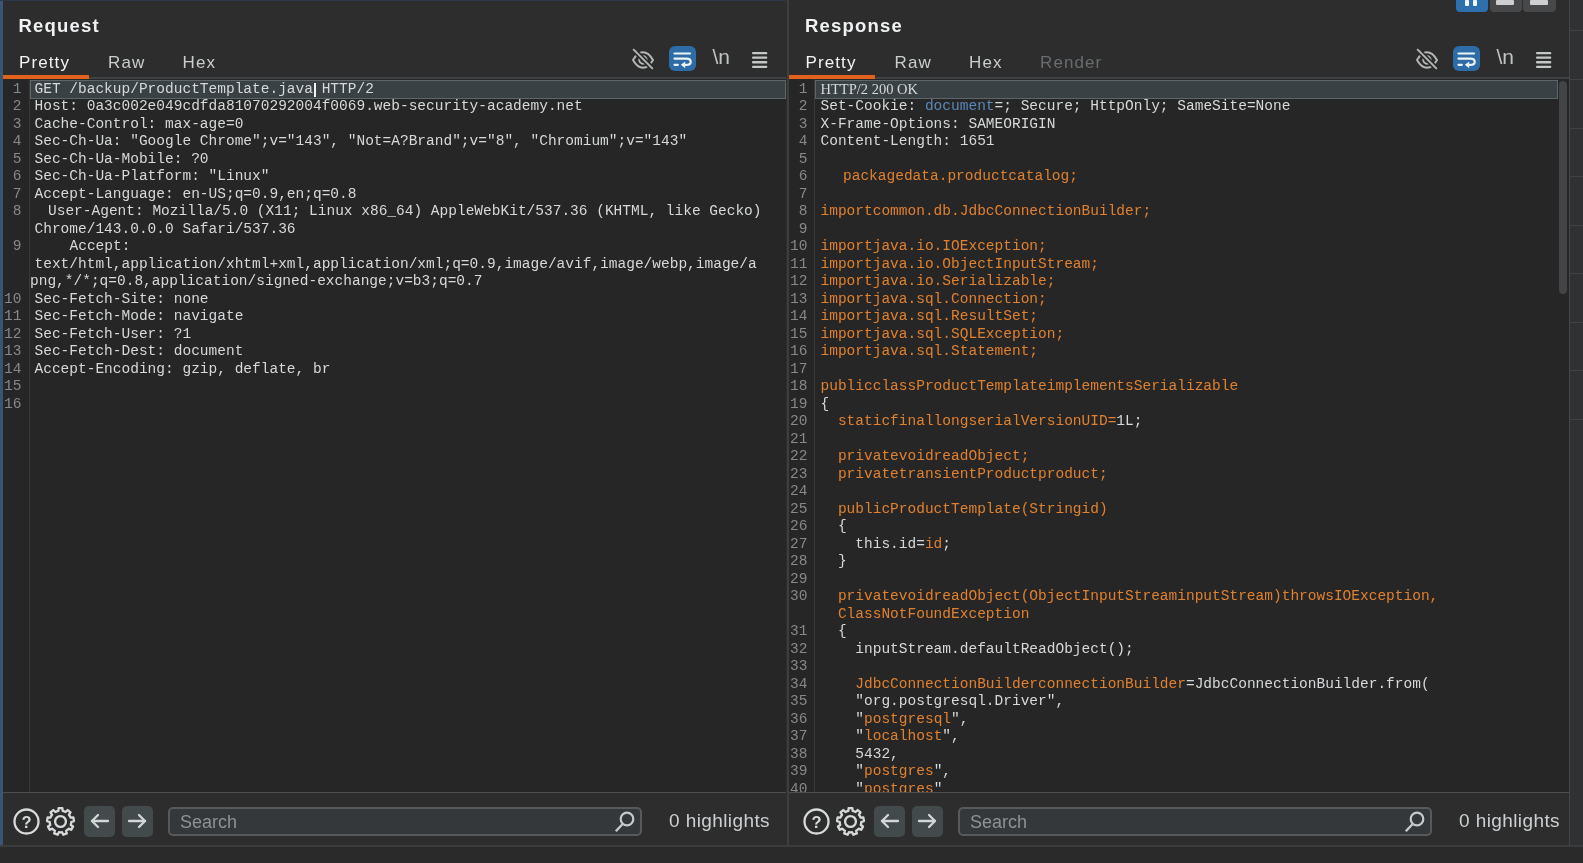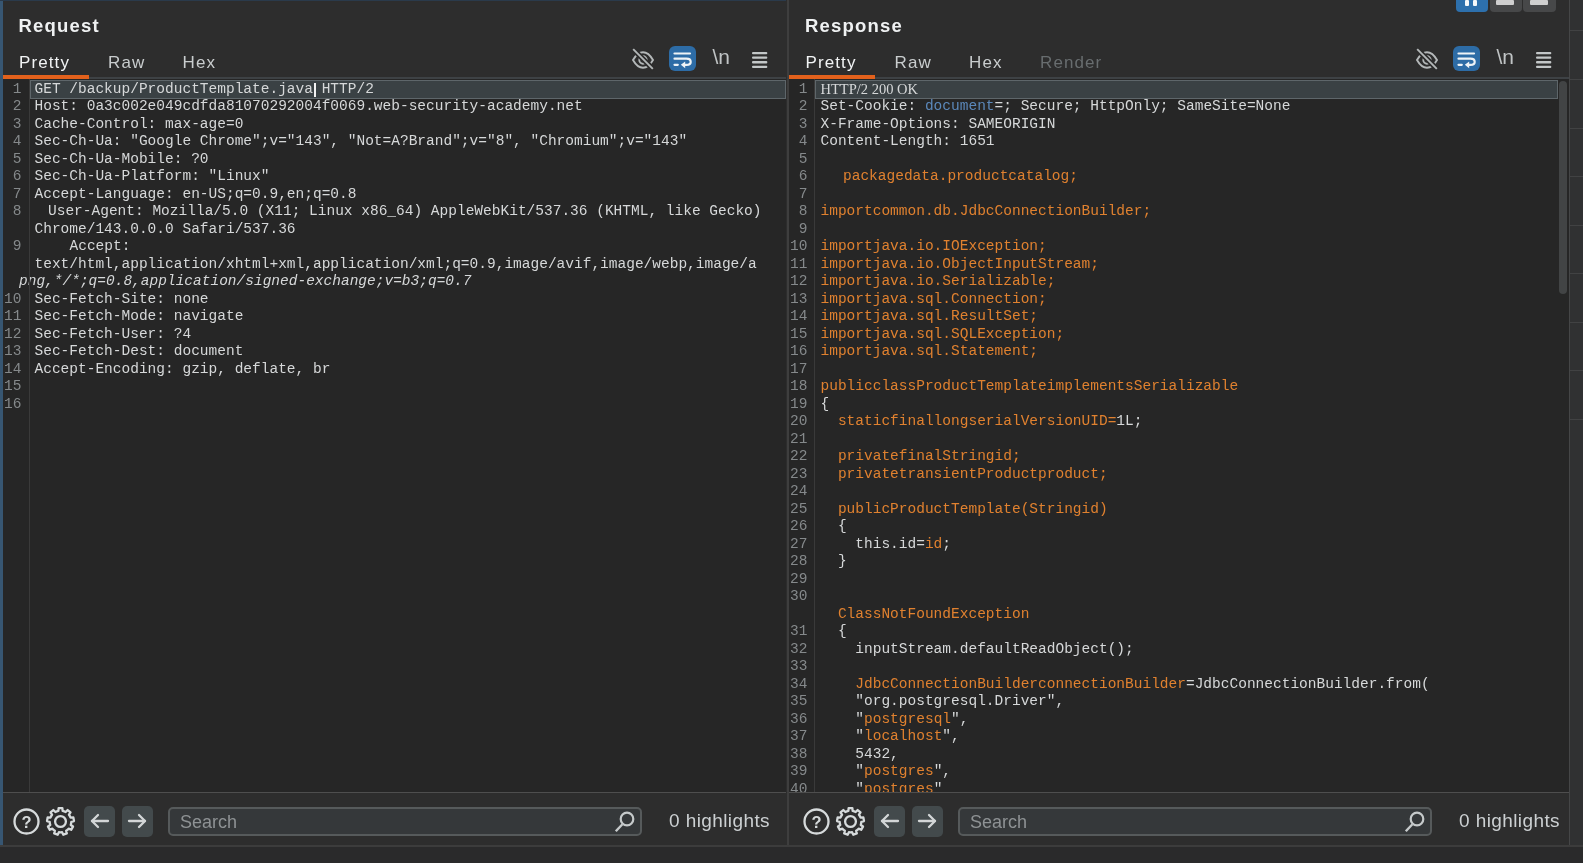--- a/index.html
+++ b/index.html
@@ -35,27 +35,27 @@
 <div class="ln" style="top:89.5px;left:-18.5px;">6</div>
 <div class="cr" style="top:89.5px;left:34.5px;">Sec-Ch-Ua-Platform: "Linux"</div>
 <div class="ln" style="top:107.0px;left:-18.5px;">7</div>
 <div class="cr" style="top:107.0px;left:34.5px;">Accept-Language: en-US;q=0.9,en;q=0.8</div>
 <div class="ln" style="top:124.5px;left:-18.5px;">8</div>
 <div class="cr" style="top:124.5px;left:48px;">User-Agent: Mozilla/5.0 (X11; Linux x86_64) AppleWebKit/537.36 (KHTML, like Gecko)</div>
 <div class="cr" style="top:142.0px;left:34.5px;">Chrome/143.0.0.0 Safari/537.36</div>
 <div class="ln" style="top:159.5px;left:-18.5px;">9</div>
 <div class="cr" style="top:159.5px;left:34.5px;margin-left:35px;">Accept:</div>
 <div class="cr" style="top:177.0px;left:34.5px;">text/html,application/xhtml+xml,application/xml;q=0.9,image/avif,image/webp,image/a</div>
-<div class="cr" style="top:194.5px;left:19px;font-style:italic;">png,*/*;q=0.8,application/signed-exchange;v=b3;q=0.7</div>
+<div class="cr" style="top:194.5px;left:30px;">png,*/*;q=0.8,application/signed-exchange;v=b3;q=0.7</div>
 <div class="ln" style="top:212.0px;left:-18.5px;">10</div>
 <div class="cr" style="top:212.0px;left:34.5px;">Sec-Fetch-Site: none</div>
 <div class="ln" style="top:229.5px;left:-18.5px;">11</div>
 <div class="cr" style="top:229.5px;left:34.5px;">Sec-Fetch-Mode: navigate</div>
 <div class="ln" style="top:247.0px;left:-18.5px;">12</div>
-<div class="cr" style="top:247.0px;left:34.5px;">Sec-Fetch-User: ?4</div>
+<div class="cr" style="top:247.0px;left:34.5px;">Sec-Fetch-User: ?1</div>
 <div class="ln" style="top:264.5px;left:-18.5px;">13</div>
 <div class="cr" style="top:264.5px;left:34.5px;">Sec-Fetch-Dest: document</div>
 <div class="ln" style="top:282.0px;left:-18.5px;">14</div>
 <div class="cr" style="top:282.0px;left:34.5px;">Accept-Encoding: gzip, deflate, br</div>
 <div class="ln" style="top:299.5px;left:-18.5px;">15</div>
 <div class="ln" style="top:317.0px;left:-18.5px;">16</div>
       <div class="abs" style="left:313.5px;top:4px;width:2px;height:14px;background:#f2f2f2"></div>
       <div class="abs" style="left:28.5px;top:0;width:1.5px;height:713px;background:#3a3a3a"></div>
     </div>
 <div class="clip" style="left:789px;width:794px;">
@@ -91,34 +91,35 @@
 <div class="cr" style="top:264.5px;left:31.5px;"><span class="o">importjava.sql.Statement;</span></div>
 <div class="ln" style="top:282.0px;left:-21.5px;">17</div>
 <div class="ln" style="top:299.5px;left:-21.5px;">18</div>
 <div class="cr" style="top:299.5px;left:31.5px;"><span class="o">publicclassProductTemplateimplementsSerializable</span></div>
 <div class="ln" style="top:317.0px;left:-21.5px;">19</div>
 <div class="cr" style="top:317.0px;left:31.5px;">{</div>
 <div class="ln" style="top:334.5px;left:-21.5px;">20</div>
 <div class="cr" style="top:334.5px;left:31.5px;">  <span class="o">staticfinallongserialVersionUID=</span>1L;</div>
 <div class="ln" style="top:352.0px;left:-21.5px;">21</div>
 <div class="ln" style="top:369.5px;left:-21.5px;">22</div>
-<div class="cr" style="top:369.5px;left:31.5px;">  <span class="o">privatefinalStringid;</span></div>
+<div class="cr" style="top:369.5px;left:31.5px;">  <span class="o">privatevoidreadObject;</span></div>
 <div class="ln" style="top:387.0px;left:-21.5px;">23</div>
 <div class="cr" style="top:387.0px;left:31.5px;">  <span class="o">privatetransientProductproduct;</span></div>
 <div class="ln" style="top:404.5px;left:-21.5px;">24</div>
 <div class="ln" style="top:422.0px;left:-21.5px;">25</div>
 <div class="cr" style="top:422.0px;left:31.5px;">  <span class="o">publicProductTemplate(Stringid)</span></div>
 <div class="ln" style="top:439.5px;left:-21.5px;">26</div>
 <div class="cr" style="top:439.5px;left:31.5px;">  {</div>
 <div class="ln" style="top:457.0px;left:-21.5px;">27</div>
 <div class="cr" style="top:457.0px;left:31.5px;">    this.id=<span class="o">id</span>;</div>
 <div class="ln" style="top:474.5px;left:-21.5px;">28</div>
 <div class="cr" style="top:474.5px;left:31.5px;">  }</div>
 <div class="ln" style="top:492.0px;left:-21.5px;">29</div>
 <div class="ln" style="top:509.5px;left:-21.5px;">30</div>
+<div class="cr" style="top:509.5px;left:31.5px;">  <span class="o">privatevoidreadObject(ObjectInputStreaminputStream)throwsIOException,</span></div>
 <div class="cr" style="top:527.0px;left:31.5px;">  <span class="o">ClassNotFoundException</span></div>
 <div class="ln" style="top:544.5px;left:-21.5px;">31</div>
 <div class="cr" style="top:544.5px;left:31.5px;">  {</div>
 <div class="ln" style="top:562.0px;left:-21.5px;">32</div>
 <div class="cr" style="top:562.0px;left:31.5px;">    inputStream.defaultReadObject();</div>
 <div class="ln" style="top:579.5px;left:-21.5px;">33</div>
 <div class="ln" style="top:597.0px;left:-21.5px;">34</div>
 <div class="cr" style="top:597.0px;left:31.5px;">    <span class="o">JdbcConnectionBuilderconnectionBuilder</span>=JdbcConnectionBuilder.from(</div>
 <div class="ln" style="top:614.5px;left:-21.5px;">35</div>
 <div class="cr" style="top:614.5px;left:31.5px;">    "org.postgresql.Driver",</div>

